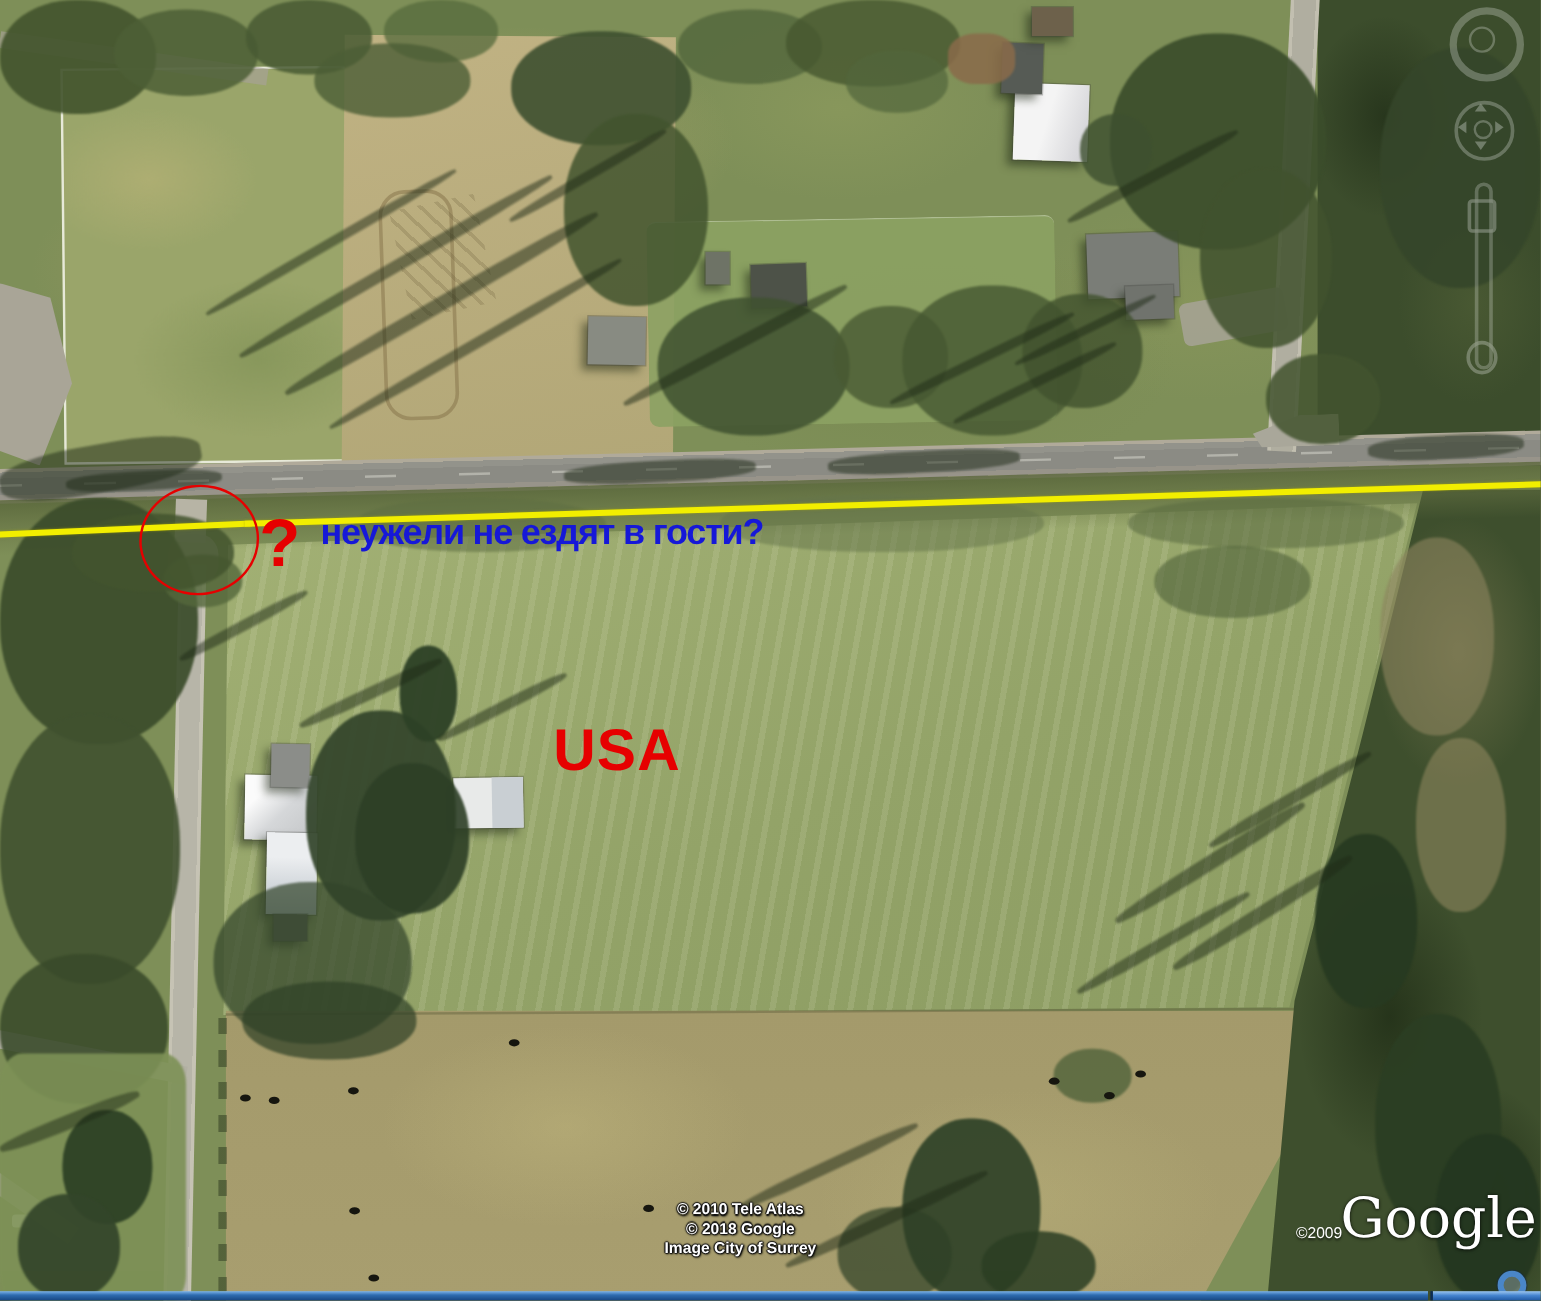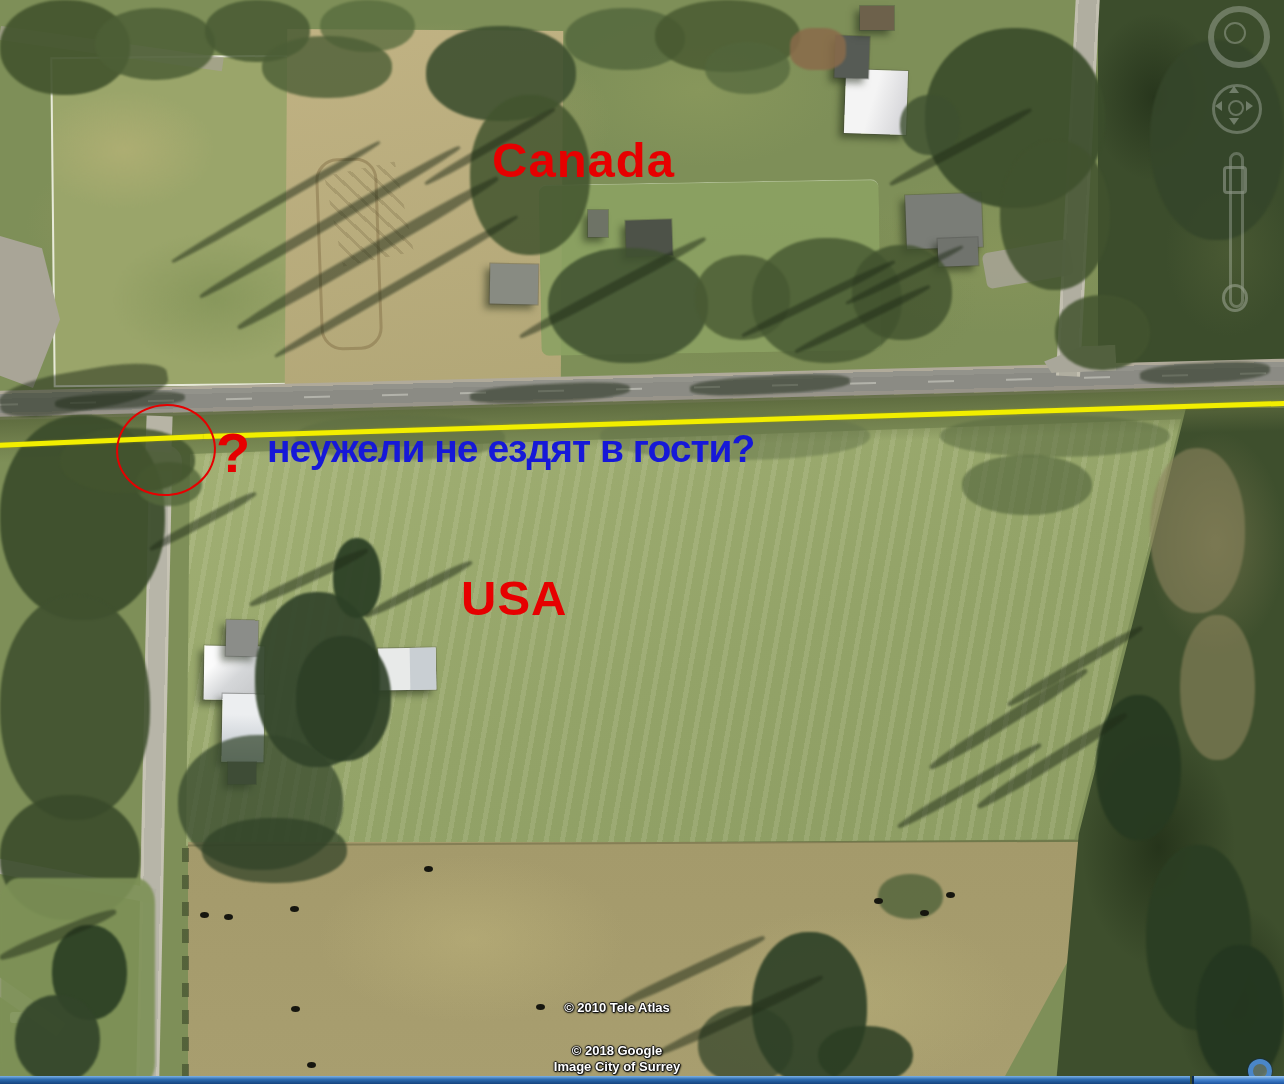--- a/index.html
+++ b/index.html
@@ -105,23 +105,23 @@
     background:#c9cfd3;}
   
   .yline{background:var(--border-yellow,#f2ee00);height:5px;transform-origin:left center;
     box-shadow:0 0 2px rgba(170,170,0,.7);}
   .yl1{left:-4px;top:443px;width:214px;transform:rotate(-2.5deg);}
   .yl2{left:204px;top:434px;width:1088px;transform:rotate(-1.75deg);}
   .red-circle{left:116px;top:404px;width:96px;height:88px;border:2px solid var(--anno-red,#e60000);
     border-radius:50%;transform:rotate(-8deg);}
   .anno{position:absolute;font-weight:700;white-space:nowrap;}
   .anno-canada{left:492px;top:132px;font-size:49px;letter-spacing:1px;color:var(--anno-red,#e60000);}
-  .anno-usa{left:461px;top:570px;font-size:49px;letter-spacing:1px;color:var(--anno-red,#e60000);}
+  .anno-usa{left:461px;top:598px;font-size:49px;letter-spacing:1px;color:var(--anno-red,#e60000);}
   .anno-q{left:216px;top:420px;font-size:56px;color:var(--anno-red,#e60000);}
-  .anno-question{left:267px;top:427px;font-size:39px;letter-spacing:-1px;color:var(--anno-blue,#1618d8);}
+  .anno-question{left:267px;top:427px;font-size:30px;letter-spacing:-1px;color:var(--anno-blue,#1618d8);}
   
   .navc{position:absolute;border:3px solid rgba(255,255,255,.6);border-radius:50%;}
   .nav-wrap{left:1196px;top:2px;width:86px;height:310px;opacity:.42;}
   .compass{left:12px;top:4px;width:50px;height:50px;border-width:6px;}
   .compass-inner{left:28px;top:20px;width:18px;height:18px;border-width:2px;}
   .joystick{left:16px;top:82px;width:44px;height:44px;}
   .joy-inner{left:32px;top:98px;width:12px;height:12px;border-width:2px;}
   .jarrow{position:absolute;width:0;height:0;border:5px solid transparent;}
   .ja-up{left:33px;top:84px;border-bottom:7px solid rgba(255,255,255,.7);border-top:none;}
   .ja-dn{left:33px;top:116px;border-top:7px solid rgba(255,255,255,.7);border-bottom:none;}
@@ -134,21 +134,21 @@
   .zoom-bulb{position:absolute;left:26px;top:282px;width:20px;height:22px;
     border:3px solid rgba(255,255,255,.65);border-radius:50%;}
   .glogo{left:1080px;top:994px;width:200px;height:70px;color:#fff;}
   .glogo-year{position:absolute;left:0;top:26px;font-size:13px;
     text-shadow:0 1px 2px rgba(0,0,0,.7);}
   .glogo-text{position:absolute;left:37px;top:-6px;font-family:"DejaVu Serif",serif;
     font-size:46px;text-shadow:0 1px 3px rgba(0,0,0,.6),0 0 2px rgba(0,0,0,.5);}
   .copyblock{left:527px;top:1000px;width:180px;text-align:center;color:#fff;
     font-size:13px;font-weight:700;
     text-shadow:-1px 0 1px #111,0 -1px 1px #111,1px 0 1px #111,0 1px 1px #111,1px 1px 2px #000;}
-  .copy1{margin-bottom:28px;}
+  .copy1{margin-bottom:1px;}
   .copy2{margin-bottom:1px;}
   .statusbar{left:0;top:1058px;width:1284px;height:18px;background:rgba(25,28,25,.5);
     color:#fff;font-size:13px;font-weight:700;
     text-shadow:-1px 0 1px #111,0 -1px 1px #111,1px 0 1px #111,0 1px 1px #111;}
   .sb{position:absolute;top:1px;white-space:nowrap;}
   .sb-acq{left:1px;}  .sb-date{left:153px;}
   .sb-lat{left:428px;} .sb-lon{left:530px;}
   .sb-terr{left:638px;} .sb-terrv{left:747px;}
   .sb-cam{left:1100px;} .sb-camv{left:1198px;}
   .stream-icon{left:1248px;top:1059px;width:14px;height:14px;border:5px solid #4a86c8;
@@ -287,39 +287,42 @@
       <div style="position: absolute; left: 536px; top: 1004px; width: 9px; height: 6px; background: rgb(22, 22, 15); border-radius: 50%;"></div>
       <div style="position: absolute; left: 874px; top: 898px; width: 9px; height: 6px; background: rgb(22, 22, 15); border-radius: 50%;"></div>
       <div style="position: absolute; left: 920px; top: 910px; width: 9px; height: 6px; background: rgb(22, 22, 15); border-radius: 50%;"></div>
       <div style="position: absolute; left: 946px; top: 892px; width: 9px; height: 6px; background: rgb(22, 22, 15); border-radius: 50%;"></div>
     </div>
 
   <div class="abs yline yl1"></div>
   <div class="abs yline yl2"></div>
 
   <div class="abs red-circle"></div>
-  <div class="anno anno-canada">Canada</div>
   <div class="anno anno-usa">USA</div>
   <div class="anno anno-q">?</div>
   <div class="anno anno-question">неужели не ездят в гости?</div>
 
   <div class="abs nav-wrap">
     <div class="navc compass"></div>
     <div class="navc compass-inner"></div>
     <div class="navc joystick"></div>
     <div class="navc joy-inner"></div>
     <div class="jarrow ja-up"></div>
     <div class="jarrow ja-dn"></div>
     <div class="jarrow ja-lf"></div>
     <div class="jarrow ja-rt"></div>
     <div class="zoom-track"></div>
     <div class="zoom-handle"></div>
     <div class="zoom-bulb"></div>
   </div>
 
+  <div class="abs glogo">
+    <span class="glogo-year">©2009</span>
+    <span class="glogo-text">Google</span>
+  </div>
   <div class="abs copyblock">
     <div class="copy1">© 2010 Tele Atlas</div>
     <div class="copy2">© 2018 Google</div>
     <div>Image City of Surrey</div>
   </div>
 
   <div class="abs stream-icon"></div>
   <div class="abs strip"></div>
   <div class="abs strip-right"></div>
 </div>

